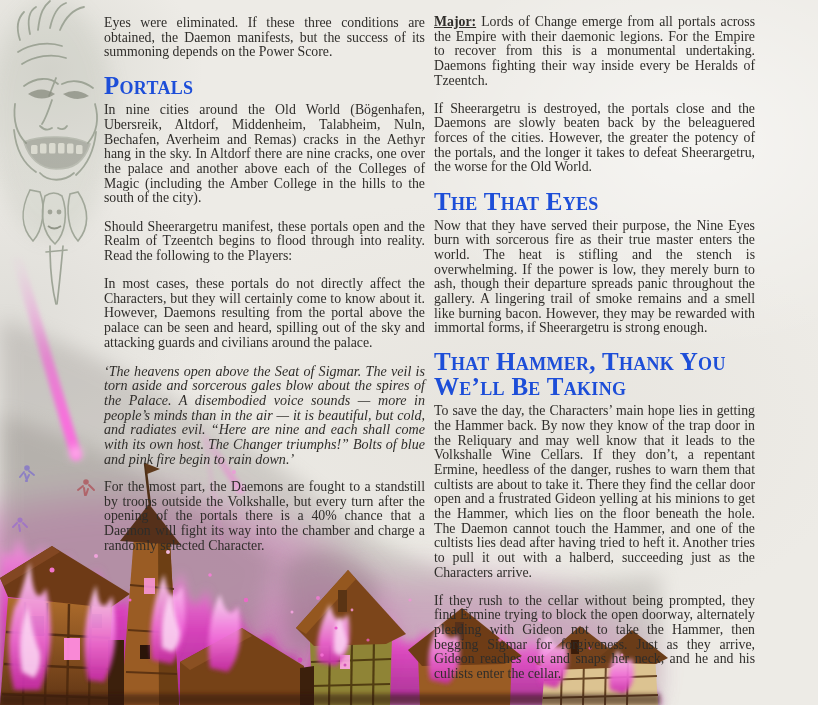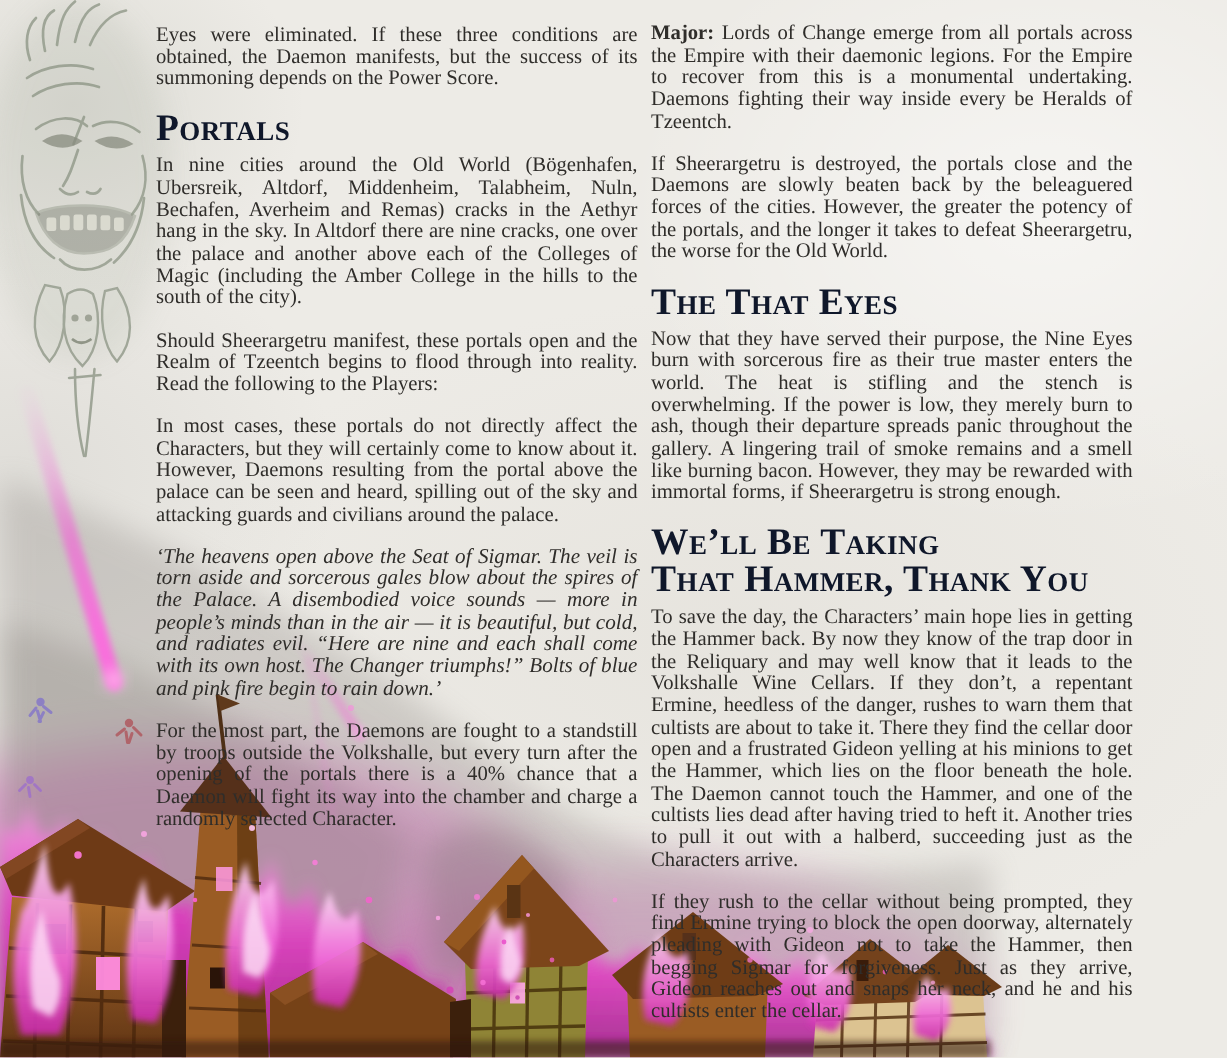--- a/index.html
+++ b/index.html
@@ -19,24 +19,24 @@
   }
   #art{position:absolute;inset:0;z-index:1;pointer-events:none;}
   .col{position:absolute;z-index:2;width:321px;color:#2f2d2a;}
   #col-left{left:104px;top:16px;}
   #col-right{left:434px;top:15px;}
   p.body{
     font-size:13.8px;line-height:14.65px;text-align:justify;
     margin:0 0 13.5px 0;
   }
   p.quote{font-style:italic;font-size:14.1px;}
-  .runin{font-weight:bold;}
+  .runin{font-weight:bold;text-decoration:underline;}
   h2.heading{
     font-family:"Liberation Serif", serif;
-    font-variant:small-caps;font-weight:700;color:#0f172a;
+    font-variant:small-caps;font-weight:700;color:#1d4ed8;
     font-size:25px;line-height:25px;letter-spacing:0.3px;
     margin:9px 0 5px 0;
   }
   h2.heading .hline{display:block;}
   h2.first{margin-top:2px;}
 </style>
 </head>
 <body>
 
 <svg id="art" width="818" height="705" viewBox="0 0 818 705">
@@ -281,18 +281,18 @@
   <p class="body quote">‘The heavens open above the Seat of Sigmar. The veil is torn aside and sorcerous gales blow about the spires of the Palace. A disembodied voice sounds — more in people’s minds than in the air — it is beautiful, but cold, and radiates evil. “Here are nine and each shall come with its own host. The Changer triumphs!” Bolts of blue and pink fire begin to rain down.’</p>
   <p class="body">For the most part, the Daemons are fought to a standstill by troops outside the Volkshalle, but every turn after the opening of the portals there is a 40% chance that a Daemon will fight its way into the chamber and charge a randomly selected Character.</p>
 </div>
 
 <div class="col" id="col-right">
   <p class="body"><span class="runin">Major:</span><span> Lords of Change emerge from all portals across the Empire with their daemonic legions. For the Empire to recover from this is a monumental undertaking. Daemons fighting their way inside every be Heralds of Tzeentch.</span></p>
   <p class="body">If Sheerargetru is destroyed, the portals close and the Daemons are slowly beaten back by the beleaguered forces of the cities. However, the greater the potency of the portals, and the longer it takes to defeat Sheerargetru, the worse for the Old World.</p>
   <h2 class="heading">The That Eyes</h2>
   <p class="body">Now that they have served their purpose, the Nine Eyes burn with sorcerous fire as their true master enters the world. The heat is stifling and the stench is overwhelming. If the power is low, they merely burn to ash, though their departure spreads panic throughout the gallery. A lingering trail of smoke remains and a smell like burning bacon. However, they may be rewarded with immortal forms, if Sheerargetru is strong enough.</p>
   <h2 class="heading">
+    <span class="hline">That Hammer, Thank You</span>
     <span class="hline">We’ll Be Taking</span>
-    <span class="hline">That Hammer, Thank You</span>
   </h2>
   <p class="body">To save the day, the Characters’ main hope lies in getting the Hammer back. By now they know of the trap door in the Reliquary and may well know that it leads to the Volkshalle Wine Cellars. If they don’t, a repentant Ermine, heedless of the danger, rushes to warn them that cultists are about to take it. There they find the cellar door open and a frustrated Gideon yelling at his minions to get the Hammer, which lies on the floor beneath the hole. The Daemon cannot touch the Hammer, and one of the cultists lies dead after having tried to heft it. Another tries to pull it out with a halberd, succeeding just as the Characters arrive.</p>
   <p class="body">If they rush to the cellar without being prompted, they find Ermine trying to block the open doorway, alternately pleading with Gideon not to take the Hammer, then begging Sigmar for forgiveness. Just as they arrive, Gideon reaches out and snaps her neck, and he and his cultists enter the cellar.</p>
 </div>
 
 </body></html>

